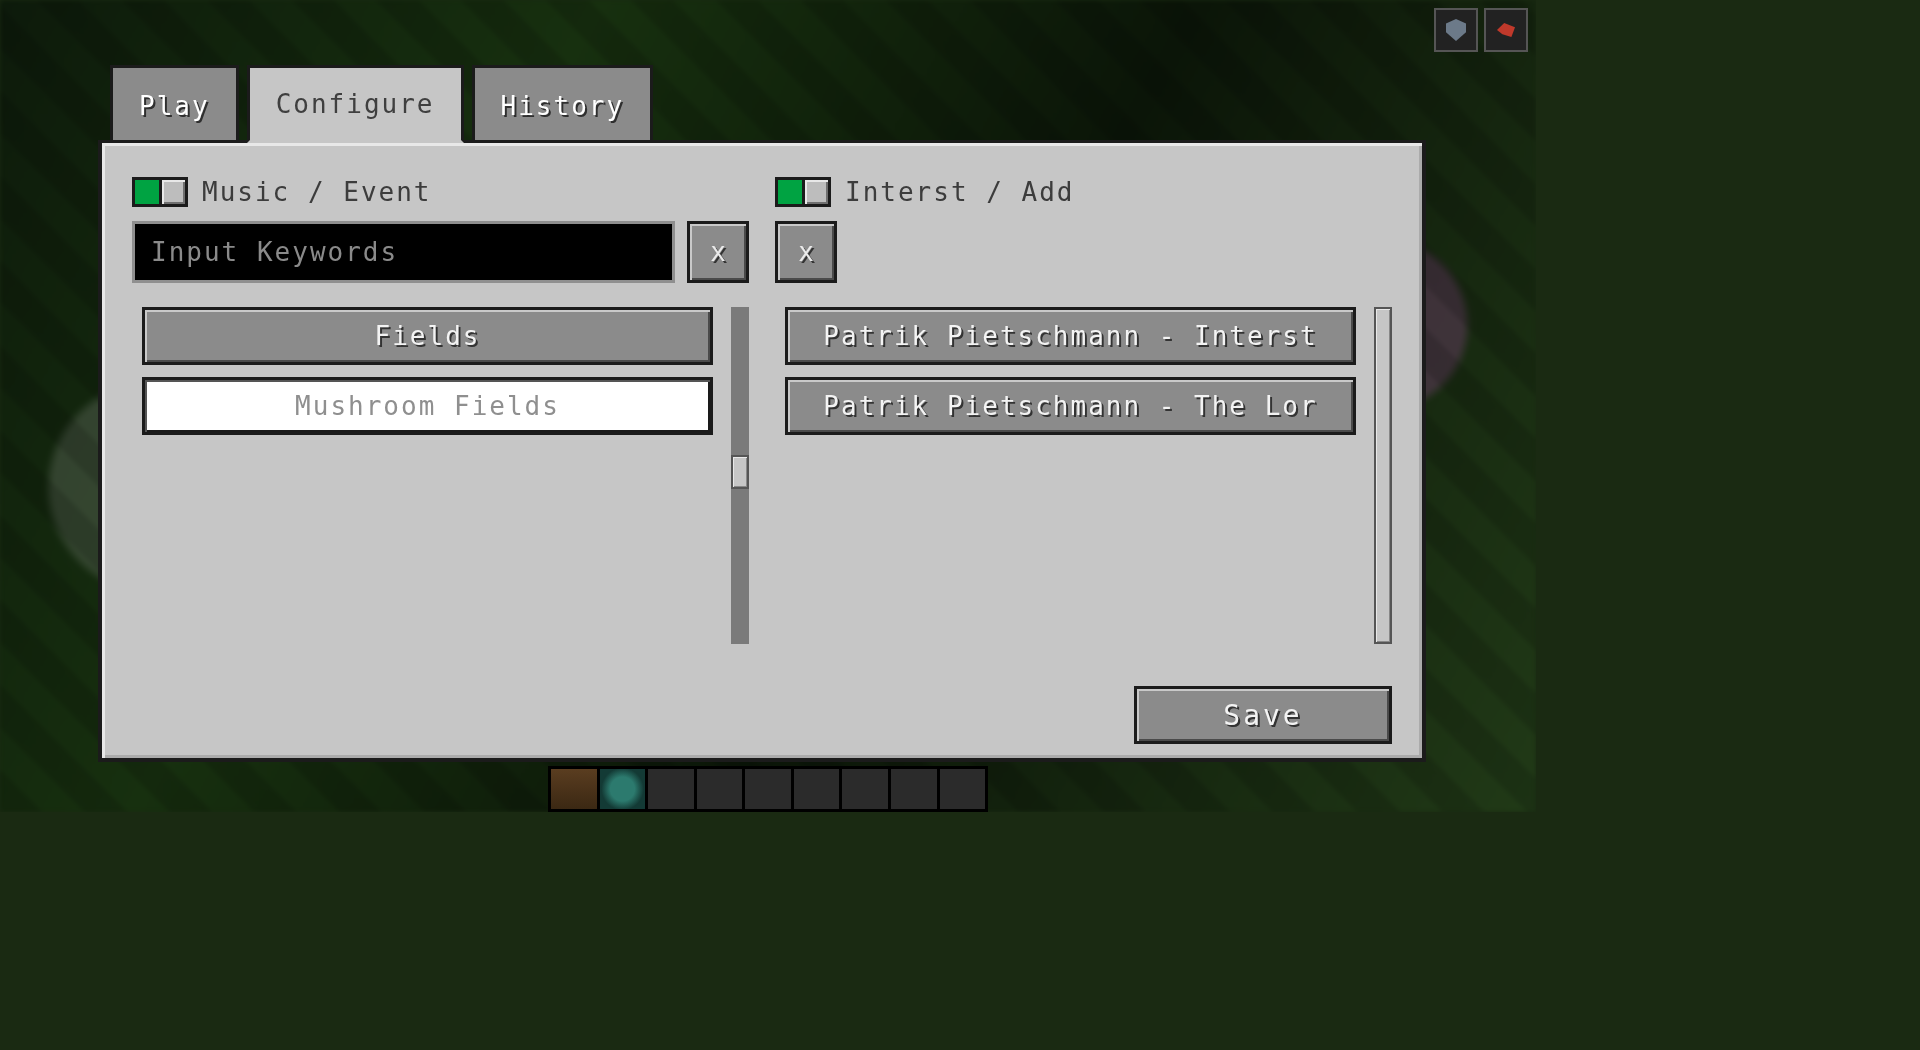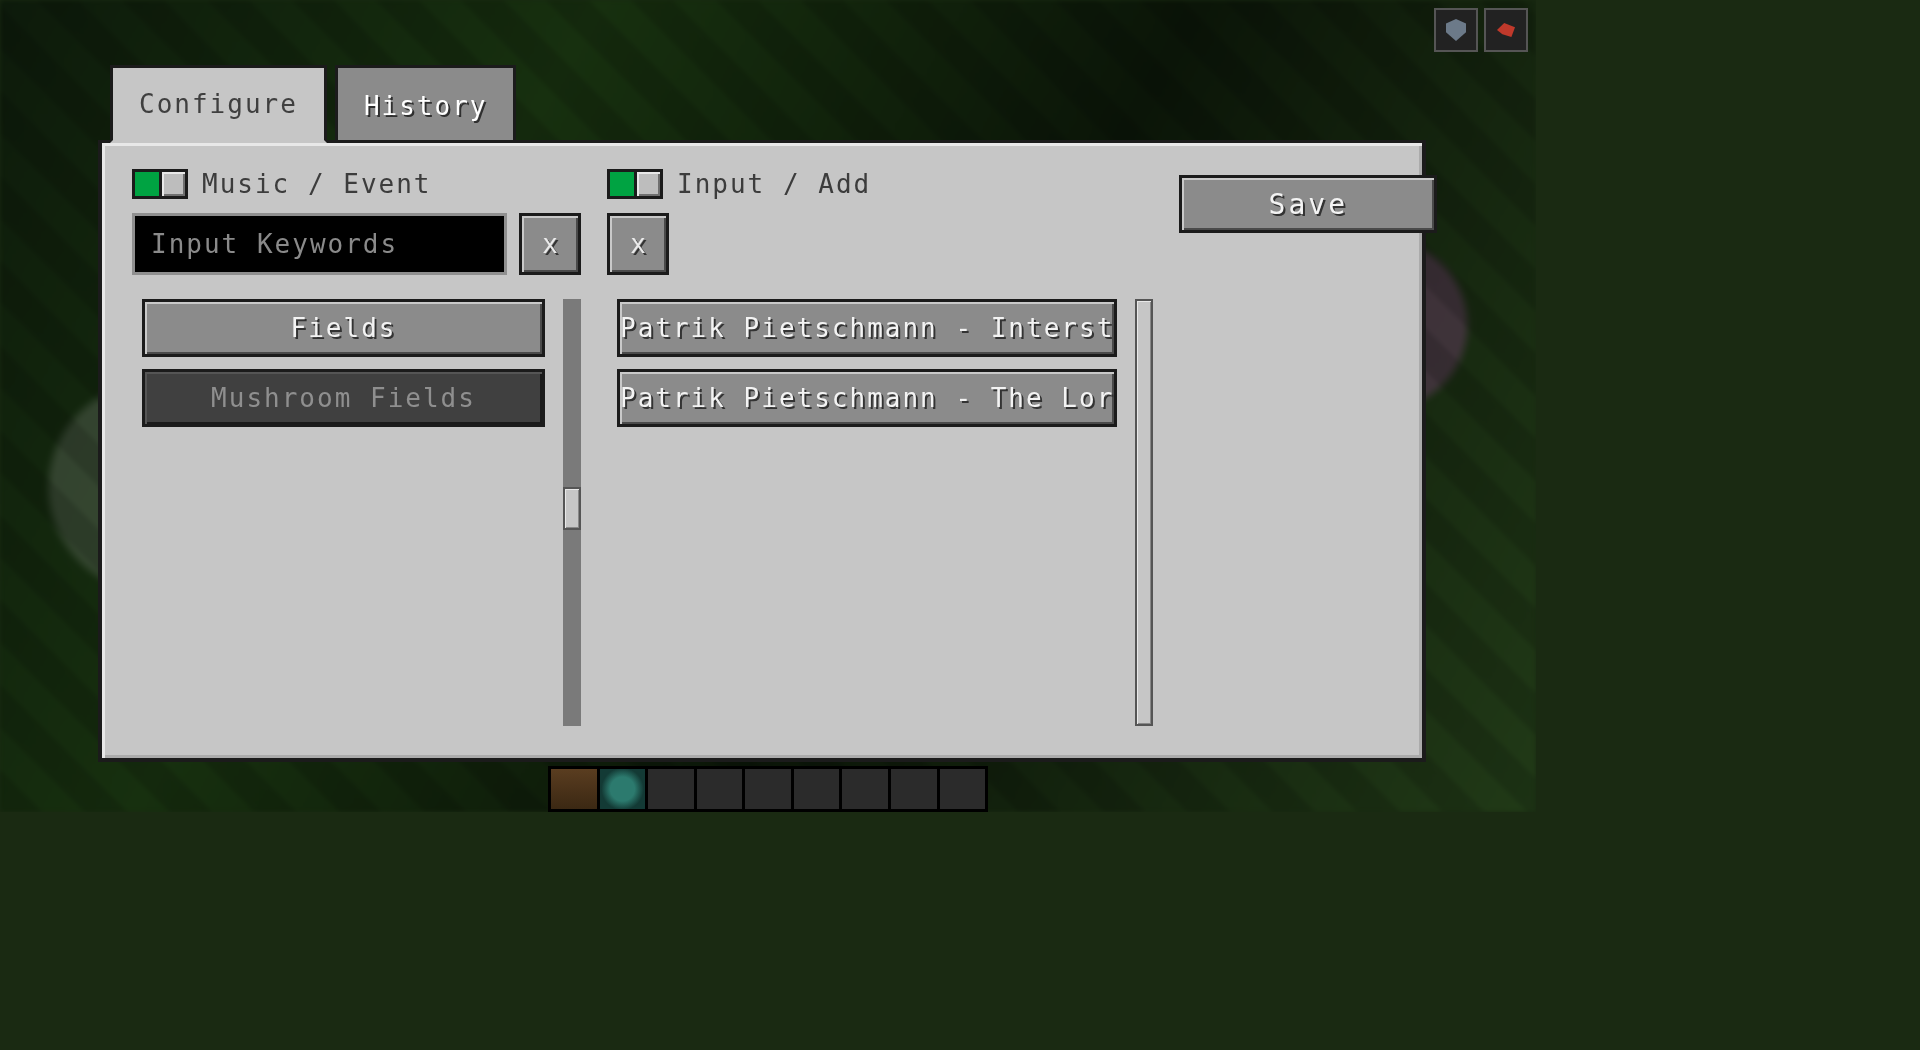--- a/index.html
+++ b/index.html
@@ -102,21 +102,22 @@
       inset 3px 3px 0 #e8e8e8,
       inset -3px -3px 0 #6f6f6f50;
     padding:26px 30px 22px 30px;
   }
 
   
   .content {
     display:flex;
     gap:26px;
     height:100%;
-    flex-direction:row;
+    flex-direction:column;
+    margin-top:8px;
   }
   .columns{
     display:flex;
     gap:26px;
     flex:1;
   }
   .col {
     flex:1;
     display:flex;
     flex-direction:column;
@@ -200,21 +201,21 @@
     color:#f3f3f3;
     font-size:26px;
     letter-spacing:2px;
     display:flex;align-items:center;justify-content:center;
     cursor:pointer;
     text-shadow:2px 2px 0 #333;
     white-space:nowrap;
     overflow:hidden;
   }
   .list-item.dark{
-    background:#404040;
+    background:#ffffff;
     box-shadow: inset 2px 2px 0 #555, inset -2px -2px 0 #1a1a1a;
     color:#8f8f8f;
     text-shadow:none;
   }
   .scrollbar{
     width:18px;
     background:#7a7a7a;
     position:relative;
     border:none;
     margin-top:10px;
@@ -264,20 +265,21 @@
   <div class="slot"></div>
   <div class="slot"></div>
   <div class="slot"></div>
   <div class="slot"></div>
   <div class="slot"></div>
   <div class="slot"></div>
 </div>
 
 <div class="panel">
   <div class="tabs">
+    <div class="tab">Play</div>
     <div class="tab active">Configure</div>
     <div class="tab">History</div>
   </div>
 
   <div class="panel-body">
     <div class="content">
       <div class="columns">
 
         <div class="col">
           <div class="toggle-row">
@@ -299,21 +301,21 @@
               <div class="thumb" id="left-thumb" style="top: 44%; height: 10%;"></div>
             </div>
           </div>
         </div>
 
         <div class="col">
           <div class="toggle-row">
             <div class="toggle">
                 <div class="knob"></div>
               </div>
-            <span>Input / Add</span>
+            <span>Interst / Add</span>
           </div>
           <div class="search-row">
             <div class="sq-btn">x</div>
           </div>
           <div class="list-wrap">
             <div class="list" id="right-list">
                 <div class="list-item">Patrik Pietschmann - Interst</div>
                 <div class="list-item">Patrik Pietschmann - The Lor</div>
               </div>
             <div class="scrollbar">

